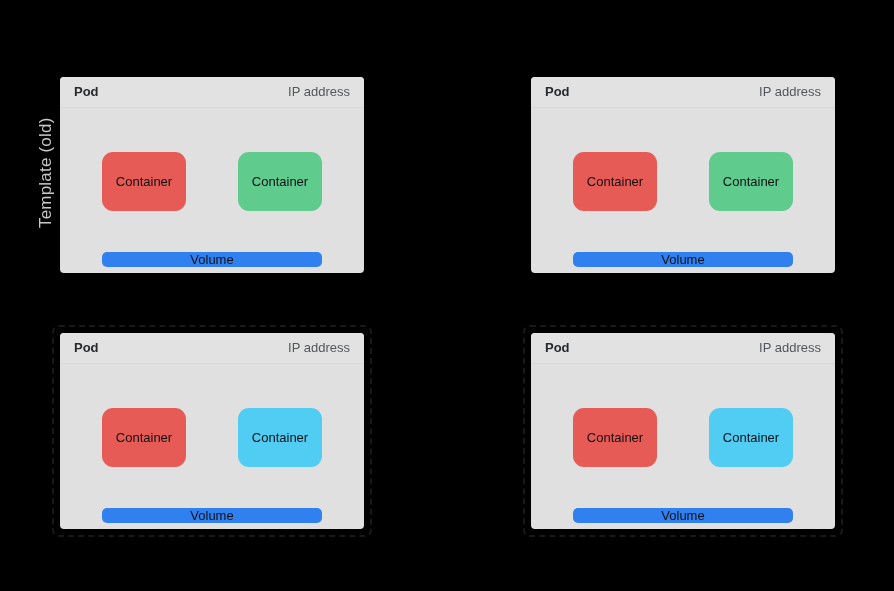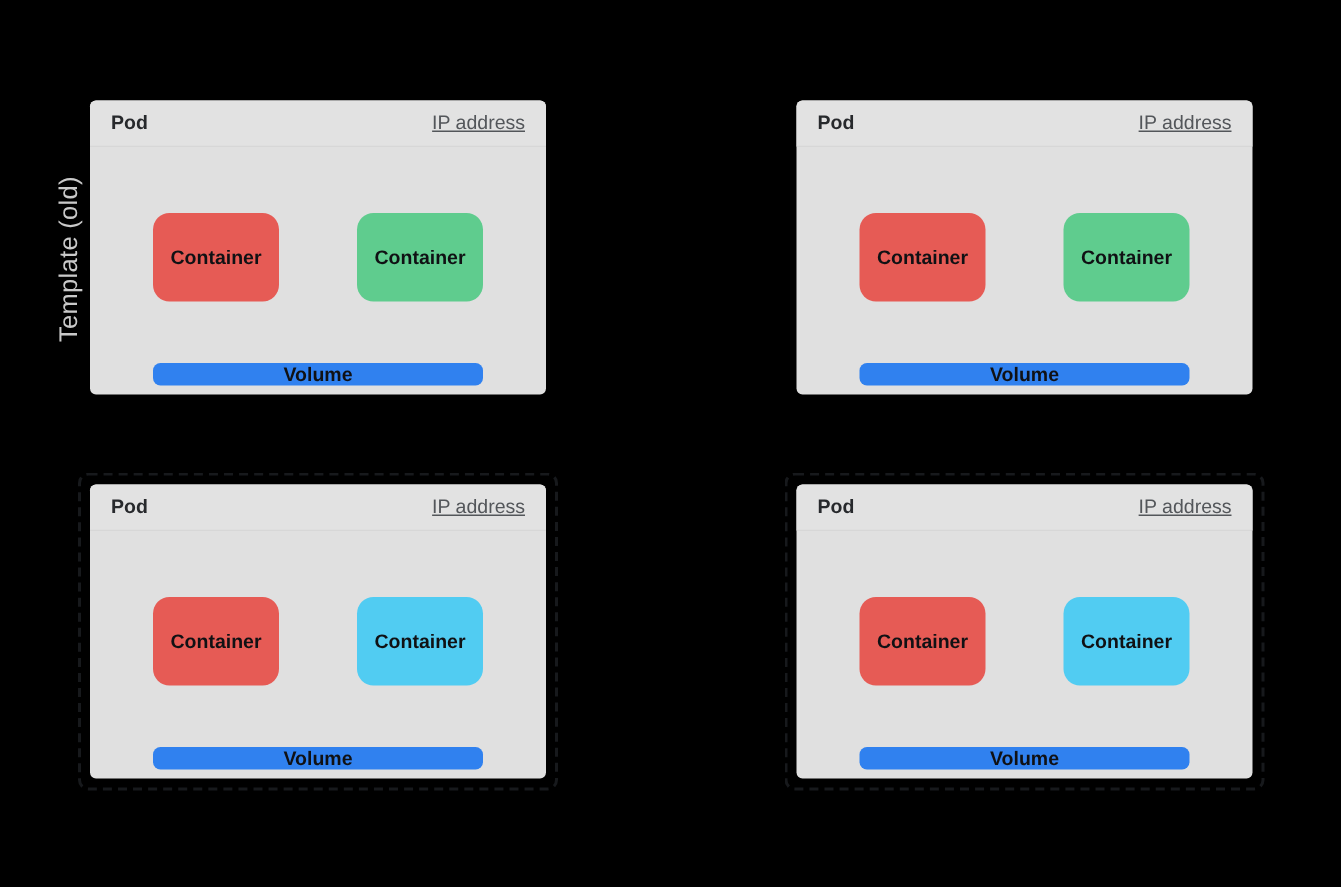--- a/index.html
+++ b/index.html
@@ -40,20 +40,21 @@
   }
 
   
   .pod {
     position: absolute;
     width: 304px;
     height: 196px;
     background: #e0e0e0;
     border-radius: 4px;
     box-sizing: border-box;
+    margin-top: 10px;
   }
   .pod.dashed-outline::before {
     content: "";
     position: absolute;
     left: -8px;
     top: -8px;
     right: -8px;
     bottom: -8px;
     border: 2px dashed #17191c;
     border-radius: 7px;
@@ -76,27 +77,25 @@
     font-weight: bold;
     color: #27292c;
   }
   .pod-ip {
     position: absolute;
     right: 14px;
     top: 7px;
     font-size: 13px;
     font-weight: 400;
     color: #53565a;
-    text-decoration: underline;
   }
 
   .pod-body {
     position: relative;
     height: 164px;
-    font-weight: bold;
   }
 
   
   .container-box {
     position: absolute;
     top: 44px;
     width: 84px;
     height: 59px;
     border-radius: 11px;
     display: flex;

